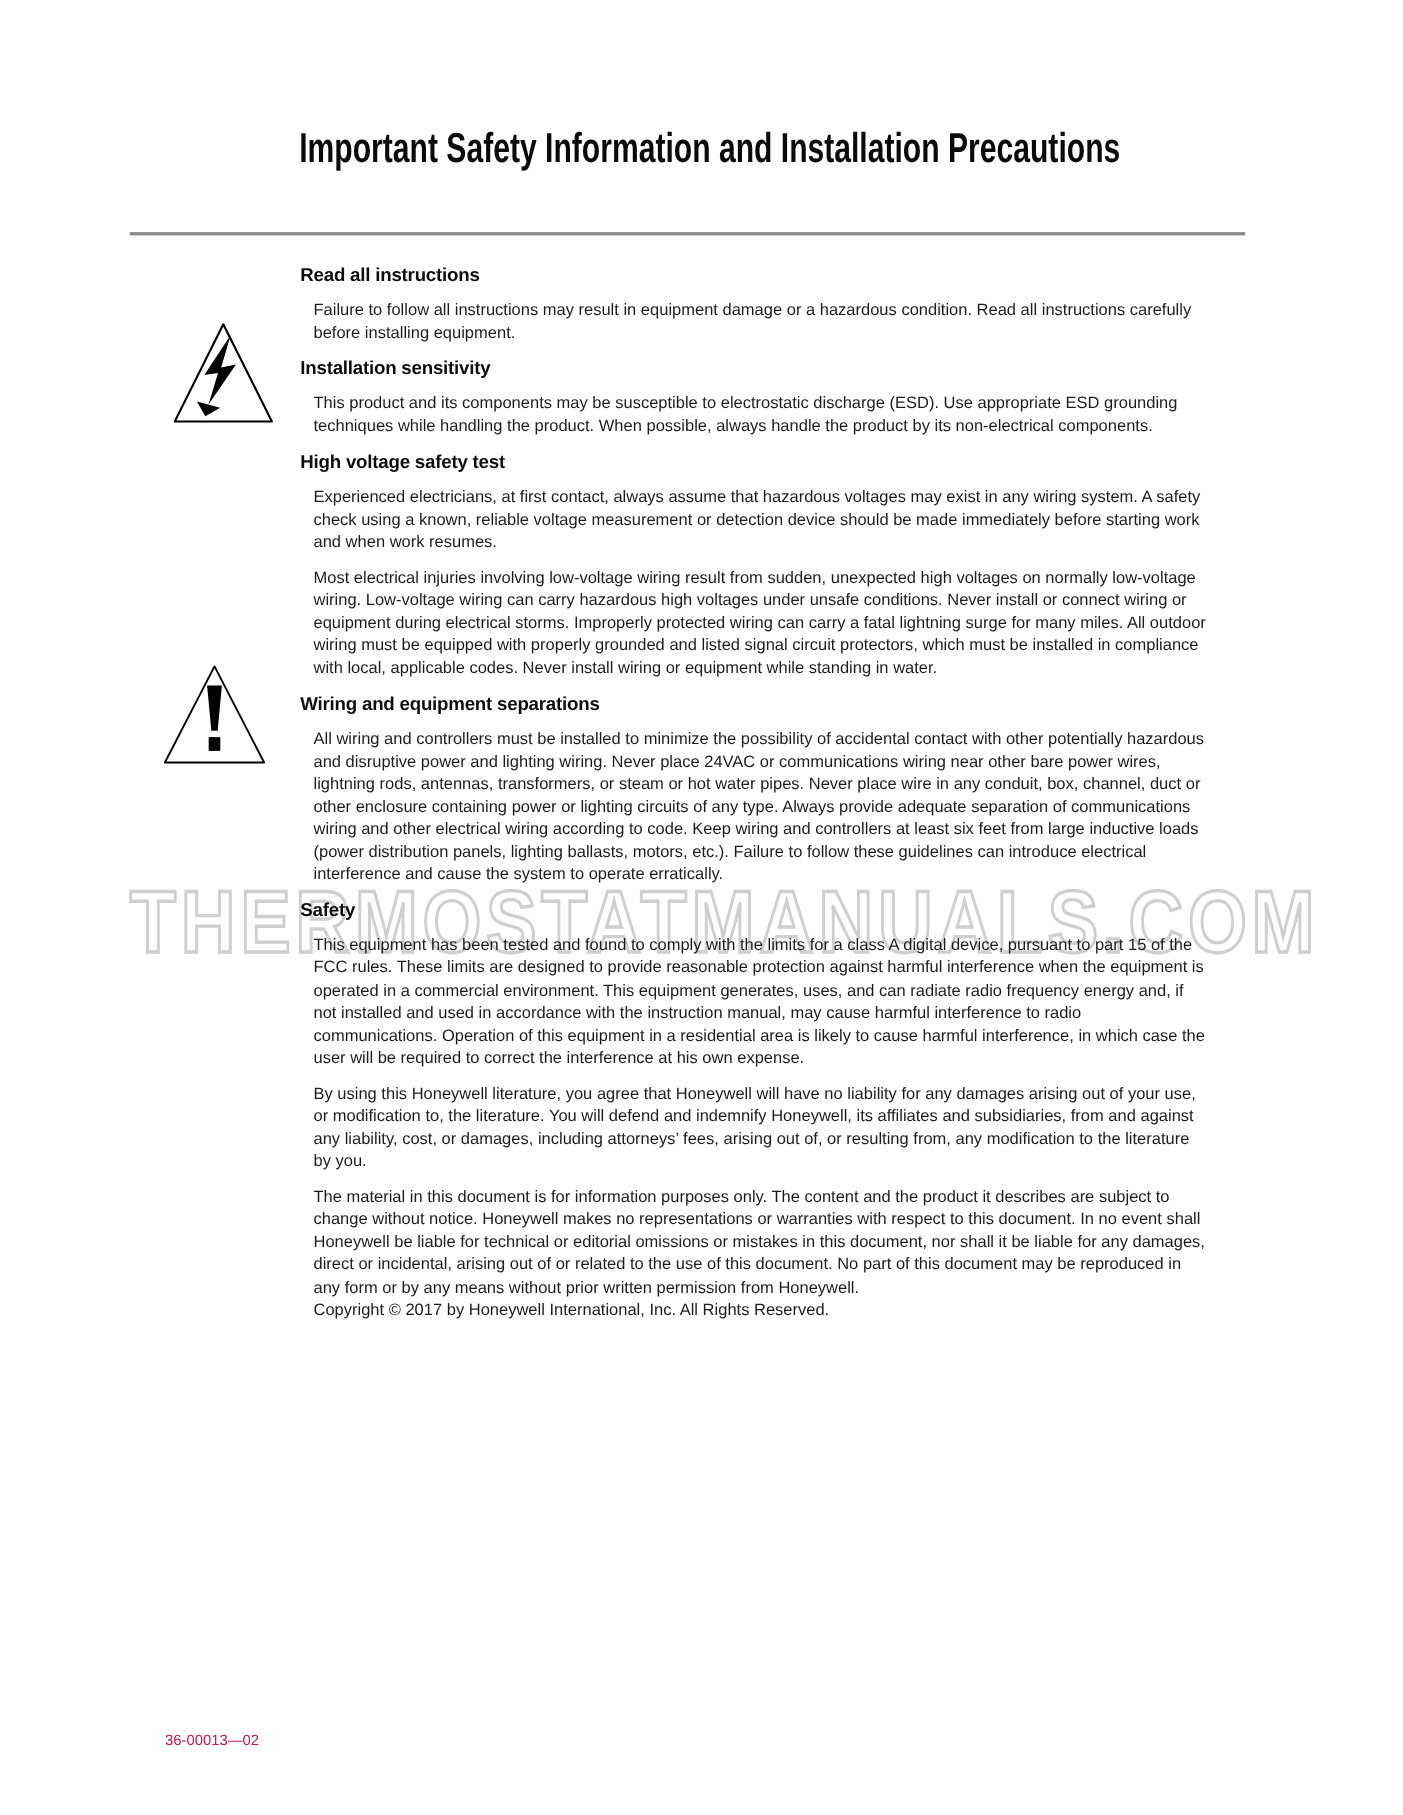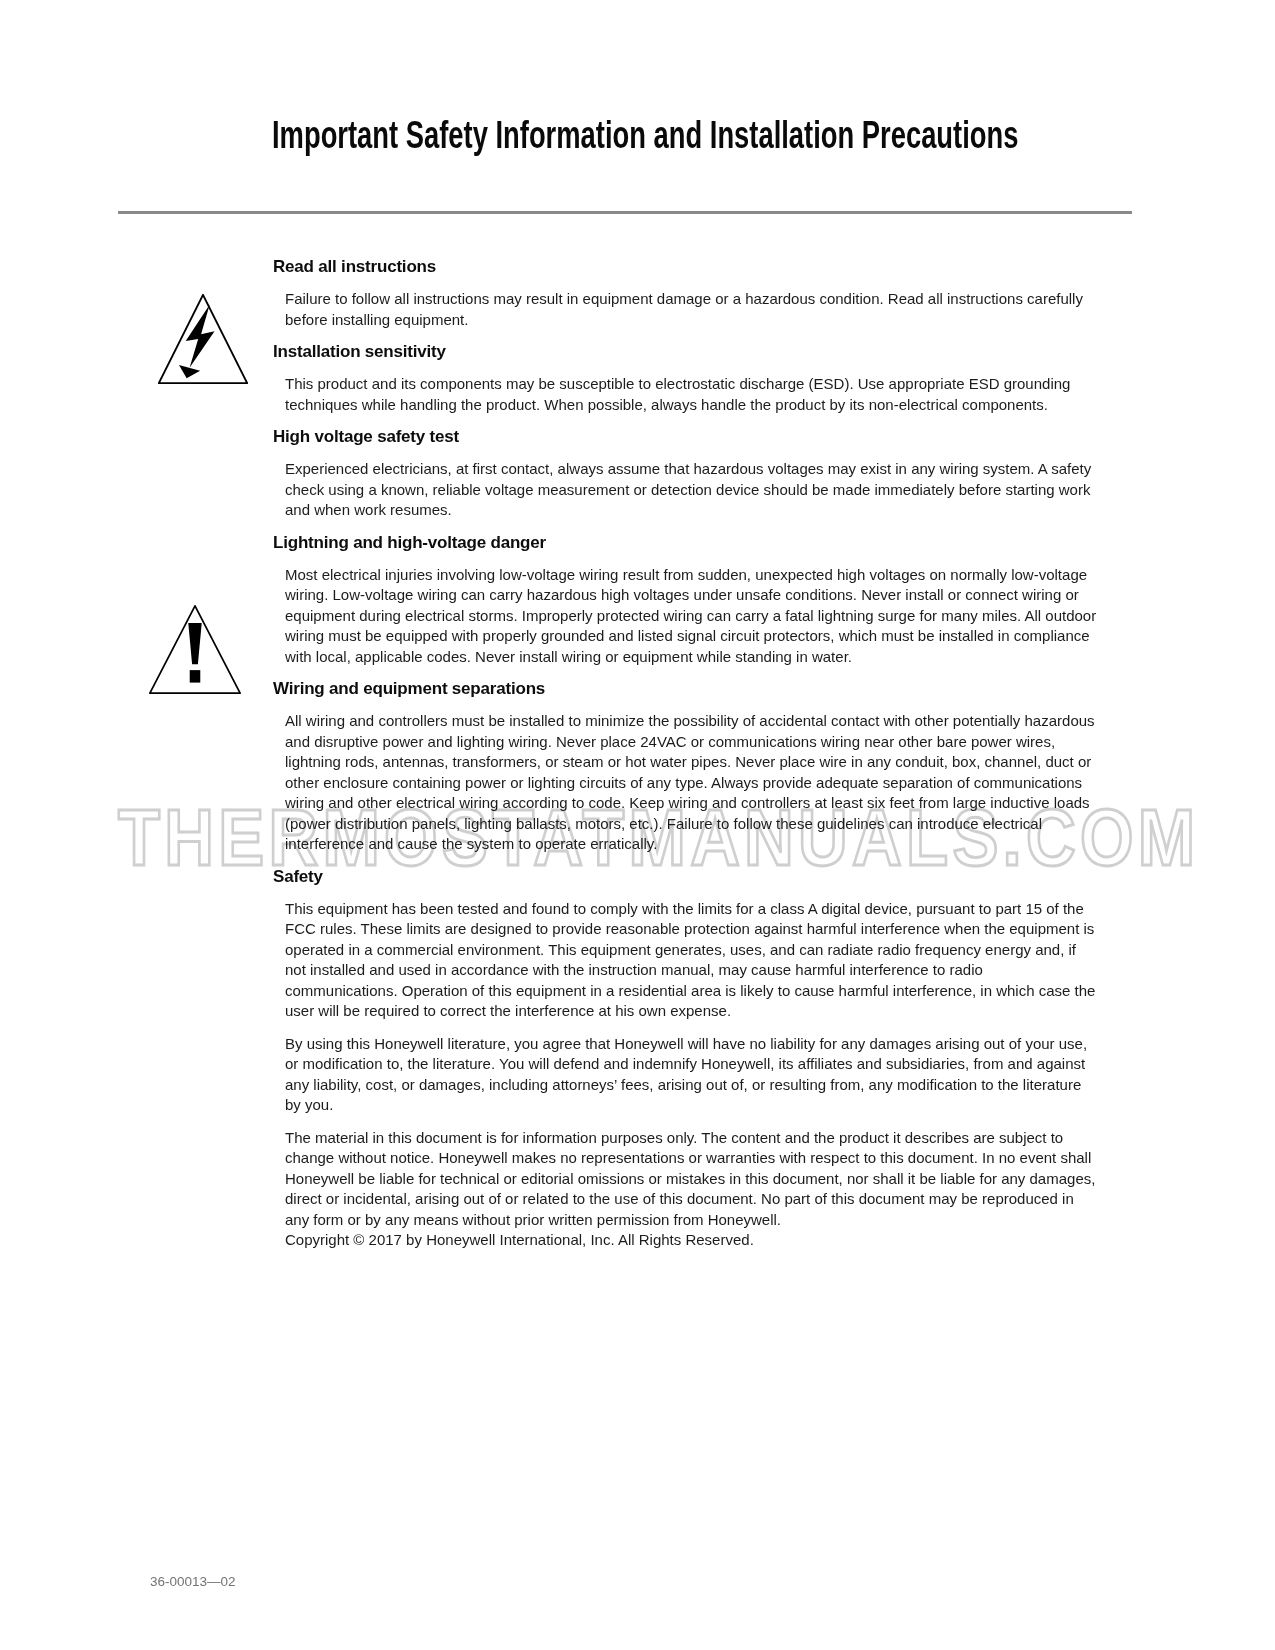--- a/index.html
+++ b/index.html
@@ -61,34 +61,34 @@
     line-height: 20.5px;
   }
   .content h2 {
     font-size: 17px;
     line-height: 20px;
     font-weight: 700;
     color: #0d0d0d;
     letter-spacing: -0.2px;
     margin: 12px 0 4px 0;
   }
-  .content section:first-of-type h2 { margin-top: 19px; }
+  .content section:first-of-type h2 { margin-top: 2px; }
   .content p { margin: 12px; }
   .legal1 { margin-top: 42px; }
   .legal2 { margin-top: 13px; }
   .address { margin-top: 24px; }
   .icon { position: absolute; z-index: 1; }
   .icon-bolt  { left: 155px; top: 289px; width: 96px;  height: 100px; }
   .icon-alert { left: 147px; top: 599px; width: 96px;  height: 100px; }
   .docnum {
     position: absolute;
     left: 150px;
     top: 1574px;
     font-size: 13.5px;
-    color: #737373;
+    color: #be185d;
     z-index: 1;
   }
 </style>
 </head>
 <body>
 
 <div class="page">
 
   <div class="watermark">THERMOSTATMANUALS.COM</div>
 
@@ -119,21 +119,20 @@
       <h2>Installation sensitivity</h2>
       <p>This product and its components may be susceptible to electrostatic discharge (ESD). Use appropriate ESD grounding techniques while handling the product. When possible, always handle the product by its non-electrical components.</p>
     </section>
 
     <section>
       <h2>High voltage safety test</h2>
       <p>Experienced electricians, at first contact, always assume that hazardous voltages may exist in any wiring system. A safety check using a known, reliable voltage measurement or detection device should be made immediately before starting work and when work resumes.</p>
     </section>
 
     <section>
-      <h2>Lightning and high-voltage danger</h2>
       <p>Most electrical injuries involving low-voltage wiring result from sudden, unexpected high voltages on normally low-voltage wiring. Low-voltage wiring can carry hazardous high voltages under unsafe conditions. Never install or connect wiring or equipment during electrical storms. Improperly protected wiring can carry a fatal lightning surge for many miles. All outdoor wiring must be equipped with properly grounded and listed signal circuit protectors, which must be installed in compliance with local, applicable codes. Never install wiring or equipment while standing in water.</p>
     </section>
 
     <section>
       <h2>Wiring and equipment separations</h2>
       <p>All wiring and controllers must be installed to minimize the possibility of accidental contact with other potentially hazardous and disruptive power and lighting wiring. Never place 24VAC or communications wiring near other bare power wires, lightning rods, antennas, transformers, or steam or hot water pipes. Never place wire in any conduit, box, channel, duct or other enclosure containing power or lighting circuits of any type. Always provide adequate separation of communications wiring and other electrical wiring according to code. Keep wiring and controllers at least six feet from large inductive loads (power distribution panels, lighting ballasts, motors, etc.). Failure to follow these guidelines can introduce electrical interference and cause the system to operate erratically.</p>
     </section>
 
     <section>
       <h2>Safety</h2>

